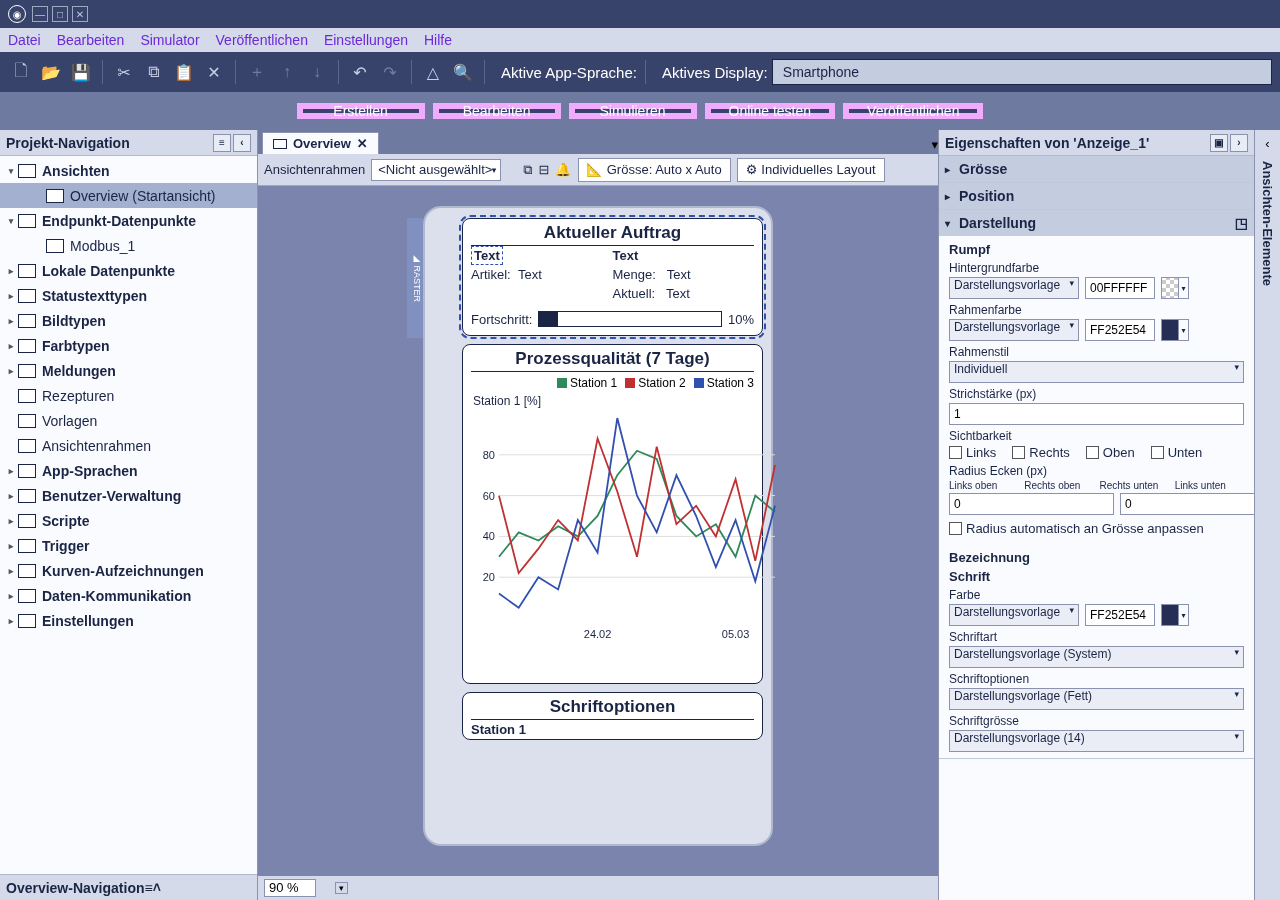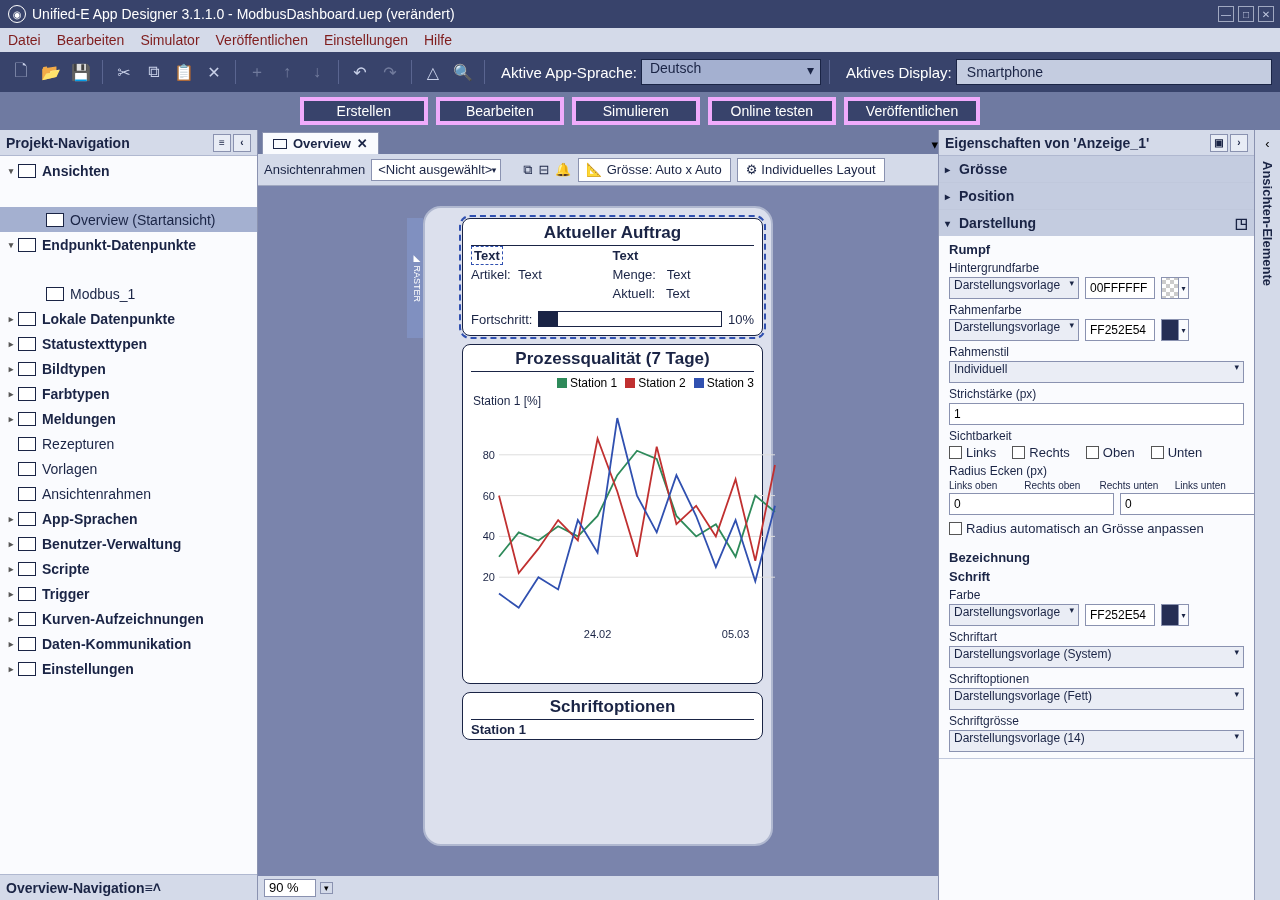--- a/index.html
+++ b/index.html
@@ -2,42 +2,42 @@
 <html><head>
 <meta charset="utf-8">
 <style>
 * { box-sizing: border-box; margin: 0; padding: 0; font-family: "Segoe UI", Arial, sans-serif; }
 body { background: #6f7aa1; overflow: hidden; width: 1280px; height: 900px; font-size: 13px; }
 .titlebar { height: 28px; background: #38436b; color: #fff; display: flex; align-items: center; padding: 0 6px; }
 .titlebar .logo { width: 18px; height: 18px; border: 1.5px solid #fff; border-radius: 50%; margin: 0 6px 0 2px; display: flex; align-items: center; justify-content: center; font-size: 10px; }
 .titlebar .title { flex: 1; font-size: 14px; }
 .titlebar .winbtns { display: flex; gap: 4px; }
 .titlebar .winbtn { width: 16px; height: 16px; border: 1px solid #a0a8c0; display: flex; align-items: center; justify-content: center; font-size: 10px; color: #c0c8e0; }
-.menubar { height: 24px; background: #d4dae9; display: flex; align-items: center; padding: 0 8px; gap: 16px; color: #7f1d1d; font-size: 14px; }
+.menubar { height: 24px; background: #d4dae9; display: flex; align-items: center; padding: 0 8px; gap: 16px; color: #6d28d9; font-size: 14px; }
 .menubar span { cursor: default; }
 .toolbar { height: 40px; background: #38436b; display: flex; align-items: center; padding: 0 8px; gap: 4px; }
 .toolbar .tbtn { width: 26px; height: 26px; color: #c8d0e8; display: flex; align-items: center; justify-content: center; font-size: 16px; }
 .toolbar .tsep { width: 1px; height: 24px; background: #5a6590; margin: 0 4px; }
 .toolbar .tlabel { color: #fff; font-size: 15px; margin-left: 8px; }
 .toolbar .tselect { background: #a4b0d0; border: 1px solid #1a2445; height: 26px; padding: 0 22px 0 8px; color: #1a2445; font-size: 14px; position: relative; }
 .toolbar .tselect::after { content: "▾"; position: absolute; right: 6px; top: 2px; }
 .toolbar .treadonly { background: #c4cce0; border: 1px solid #1a2445; height: 26px; padding: 0 10px; color: #1a2445; font-size: 14px; display: flex; align-items: center; min-width: 150px; }
 .actionbar { height: 38px; background: #6f7aa1; display: flex; align-items: center; justify-content: center; gap: 8px; }
-.actionbtn { background: #38436b; color: #fff; border: 4px solid #f0abfc; height: 28px; padding: 0 18px; min-width: 128px; font-size: 14px; display: flex; align-items: center; justify-content: center; }
+.actionbtn { background: #38436b; color: #fff; border: 6px solid #f0abfc; height: 16px; padding: 0 18px; min-width: 128px; font-size: 14px; display: flex; align-items: center; justify-content: center; }
 .mainrow { display: flex; height: calc(900px - 28px - 24px - 40px - 38px); }
 .leftcol { width: 258px; background: #fafbfe; border-right: 1px solid #8a92b0; display: flex; flex-direction: column; }
 .panelhdr { height: 26px; background: #d4dae9; border-bottom: 1px solid #b0b8d0; display: flex; align-items: center; padding: 0 6px; font-weight: bold; color: #1a2445; font-size: 14px; }
 .panelhdr .spacer { flex: 1; }
 .panelhdr .hbtn { width: 18px; height: 18px; border: 1px solid #8a92b0; margin-left: 2px; display: flex; align-items: center; justify-content: center; font-size: 10px; background: #e8ecf5; }
 .tree { flex: 1; overflow: auto; padding: 2px 0; }
 .treeitem { display: flex; align-items: center; height: 25px; padding-left: 4px; color: #1a2445; font-size: 14px; }
 .treeitem .exp { width: 14px; font-size: 9px; color: #555; text-align: center; }
 .treeitem .ico { width: 18px; height: 14px; border: 1px solid #1a2445; margin-right: 6px; background: #fff; }
 .treeitem.sel { background: #a4b0d0; }
-.treeitem.sub { padding-left: 32px; margin-top: 24px; }
+.treeitem.sub { padding-left: 32px; }
 .treeitem.bold { font-weight: bold; }
 .centercol { flex: 1; background: #7a84ac; display: flex; flex-direction: column; }
 .tabbar { height: 24px; background: #6f7aa1; display: flex; align-items: flex-end; padding-left: 4px; }
 .tab { background: #fafbfe; border: 1px solid #8a92b0; border-bottom: none; height: 22px; padding: 0 10px; display: flex; align-items: center; color: #1a2445; font-size: 13px; font-weight: bold; gap: 6px; }
 .tab .ico { width: 14px; height: 10px; border: 1px solid #1a2445; }
 .designbar { height: 32px; background: #d4dae9; border-bottom: 1px solid #a0a8c0; display: flex; align-items: center; padding: 0 6px; gap: 6px; color: #1a2445; font-size: 13px; }
 .designbar .dsel { border: 1px solid #8a92b0; background: #fff; height: 22px; padding: 0 6px; display: flex; align-items: center; min-width: 120px; position: relative; }
 .designbar .dsel::after { content: "▾"; position: absolute; right: 4px; font-size: 9px; }
 .designbar .dbtn { border: 1px solid #8a92b0; background: #fff; height: 24px; padding: 0 8px; display: flex; align-items: center; gap: 4px; }
 .canvas { flex: 1; background: #7a84ac; overflow: auto; display: flex; justify-content: center; padding-top: 20px; }
@@ -49,21 +49,21 @@
 .cardgrid { display: grid; grid-template-columns: 1fr 1fr; font-size: 13px; color: #1a2445; }
 .cardgrid .cell { padding: 2px 0; }
 .cardgrid .dashtxt { border: 1px dashed #3050b0; padding: 1px 2px; font-weight: bold; }
 .progrow { display: flex; align-items: center; gap: 6px; font-size: 13px; color: #1a2445; margin-top: 8px; }
 .progbar { flex: 1; height: 16px; border: 1px solid #1a2445; position: relative; }
 .progbar .fill { position: absolute; left: 0; top: 0; bottom: 0; width: 10%; background: #1a2445; }
 .chartcard { height: 340px; }
 .chartlegend { display: flex; flex-wrap: wrap; justify-content: flex-end; gap: 8px; font-size: 12px; margin: 4px 0; }
 .chartlegend .li { display: flex; align-items: center; gap: 3px; }
 .chartlegend .sw { width: 10px; height: 10px; }
-.zoombar { height: 24px; background: #d4dae9; display: flex; align-items: center; padding: 0 6px; gap: 4px; font-size: 13px; }
+.zoombar { height: 24px; background: #d4dae9; display: flex; align-items: center; padding: 0 6px; gap: 19px; font-size: 13px; }
 .zoombar .zsel { border: 1px solid #8a92b0; background: #fff; height: 18px; padding: 0 4px; width: 52px; }
 .rightcol { width: 316px; background: #fafbfe; border-left: 1px solid #8a92b0; display: flex; flex-direction: column; }
 .propsbody { flex: 1; overflow: auto; }
 .propsect { border-bottom: 1px solid #c0c8dc; }
 .propsecthdr { height: 26px; background: #c4cce0; display: flex; align-items: center; padding: 0 6px; font-weight: bold; color: #1a2445; font-size: 14px; }
 .propsecthdr .exp { width: 14px; font-size: 10px; }
 .propsectbody { padding: 6px 10px; font-size: 13px; color: #1a2445; }
 .propsectbody .glabel { font-weight: bold; margin-bottom: 4px; }
 .propsectbody .flabel { font-size: 12px; margin: 4px 0 2px; }
 .propsectbody .frow { display: flex; gap: 6px; align-items: flex-start; }
@@ -80,21 +80,20 @@
 .radiusgrid .rlbl { font-size: 10px; }
 .sidecol { width: 26px; background: #d4dae9; border-left: 1px solid #8a92b0; display: flex; flex-direction: column; align-items: center; padding-top: 6px; }
 .sidecol .vtab { writing-mode: vertical-rl; font-size: 13px; font-weight: bold; color: #1a2445; margin-top: 10px; }
 .ovnavfooter { height: 26px; background: #d4dae9; border-top: 1px solid #b0b8d0; display: flex; align-items: center; padding: 0 6px; font-weight: bold; color: #1a2445; font-size: 14px; }
 </style>
 </head>
 <body>
 
 <div class="titlebar">
   <div class="logo">◉</div>
-  <div class="title">Unified-E App Designer 3.1.1.0 - ModbusDashboard.uep  (verändert)</div>
   <div class="winbtns">
     <div class="winbtn">—</div>
     <div class="winbtn">□</div>
     <div class="winbtn">✕</div>
   </div>
 </div>
 
 <div class="menubar">
   <span>Datei</span>
   <span>Bearbeiten</span>
@@ -118,21 +117,20 @@
   <div class="tbtn" style="opacity:.4">↑</div>
   <div class="tbtn" style="opacity:.4">↓</div>
   <div class="tsep"></div>
   <div class="tbtn">↶</div>
   <div class="tbtn" style="opacity:.4">↷</div>
   <div class="tsep"></div>
   <div class="tbtn">△</div>
   <div class="tbtn">🔍</div>
   <div class="tsep"></div>
   <div class="tlabel">Aktive App-Sprache:</div>
-  <div class="tselect" style="width:180px">Deutsch</div>
   <div class="tsep"></div>
   <div class="tlabel">Aktives Display:</div>
   <div class="treadonly" style="flex:1">Smartphone</div>
 </div>
 
 <div class="actionbar">
   <div class="actionbtn">Erstellen</div>
   <div class="actionbtn">Bearbeiten</div>
   <div class="actionbtn">Simulieren</div>
   <div class="actionbtn">Online testen</div>

